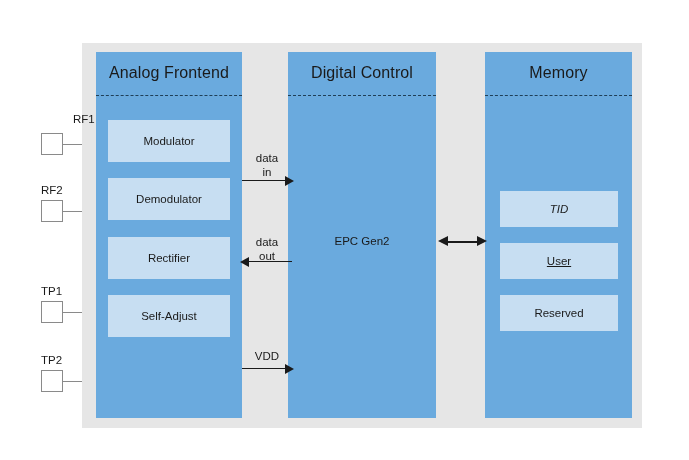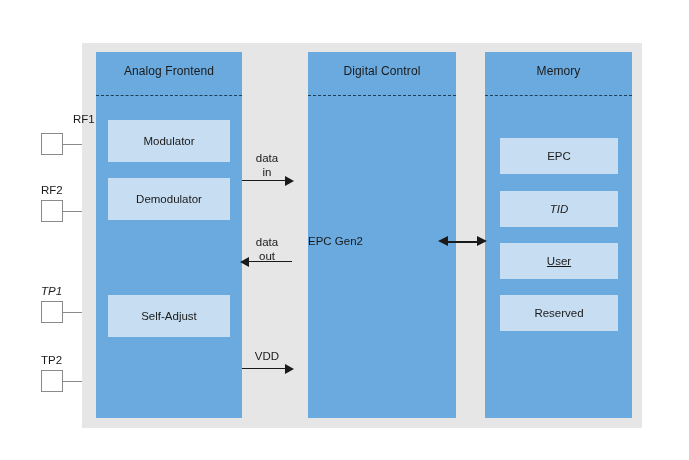--- a/index.html
+++ b/index.html
@@ -33,30 +33,30 @@
   }
 
   
   .block-column {
     position: absolute;
     background: #6aaade;
     top: 52px;
     height: 366px;
   }
   .col-afe    { left: 96px;  width: 146px; }
-  .col-dig    { left: 308px; width: 148px; }
+  .col-dig    { left: 288px; width: 148px; }
   .col-mem    { left: 485px; width: 147px; }
 
   .column-title {
     position: absolute;
     left: 0;
     right: 0;
     top: 12px;
     text-align: center;
-    font-size: 12px;
+    font-size: 16px;
     color: #1a1a1a;
     letter-spacing: 0.1px;
   }
 
   .dashed-divider {
     position: absolute;
     left: 0;
     right: 0;
     top: 43px;
     border-top: 1.5px dashed #1f3f57;
@@ -90,21 +90,21 @@
   .col-mem .sub-block { left: 15px; width: 118px; height: 36px; }
   .mem-0 { top: 86px; }
   .mem-1 { top: 139px; font-style: italic; }
   .mem-2 { top: 191px; text-decoration: underline; }
   .mem-3 { top: 243px; }
 
   .core-label {
     position: absolute;
     left: 0; right: 0;
     top: 183px;
-    text-align: left;
+    text-align: center;
     font-size: 11.5px;
     color: #1a1a1a;
   }
 
   
   .pin {
     position: absolute;
     width: 22px;
     height: 22px;
     background: #ffffff;
@@ -155,48 +155,48 @@
   <div class="chip-container"></div>
 
   <div class="pin-label" style="left:41px; top:113px;padding-left:32px;">RF1</div>
   <div class="pin" style="left:41px; top:133px;"></div>
   <div class="pin-wire" style="left:63px; top:144px; width:19px;"></div>
 
   <div class="pin-label" style="left:41px; top:184px;">RF2</div>
   <div class="pin" style="left:41px; top:200px;"></div>
   <div class="pin-wire" style="left:63px; top:211px; width:19px;"></div>
 
-  <div class="pin-label" style="left:41px; top:285px;font-style:italic;">TP1</div>
+  <div class="pin-label" style="left:41px; top:285px;">TP1</div>
   <div class="pin" style="left:41px; top:301px;"></div>
   <div class="pin-wire" style="left:63px; top:312px; width:19px;"></div>
 
   <div class="pin-label" style="left:41px; top:354px;">TP2</div>
   <div class="pin" style="left:41px; top:370px;"></div>
   <div class="pin-wire" style="left:63px; top:381px; width:19px;"></div>
 
   <div class="block-column col-afe">
     <div class="column-title">Analog Frontend</div>
     <div class="dashed-divider"></div>
 
     <div class="sub-block afe-0">Modulator</div>
     <div class="sub-block afe-1">Demodulator</div>
+    <div class="sub-block afe-2">Rectifier</div>
     <div class="sub-block afe-3">Self-Adjust</div>
   </div>
 
   <div class="block-column col-dig">
     <div class="column-title">Digital Control</div>
     <div class="dashed-divider"></div>
     <div class="core-label">EPC Gen2</div>
   </div>
 
   <div class="block-column col-mem">
     <div class="column-title">Memory</div>
     <div class="dashed-divider"></div>
 
-    <div class="sub-block mem-0">EPC</div>
     <div class="sub-block mem-1">TID</div>
     <div class="sub-block mem-2">User</div>
     <div class="sub-block mem-3">Reserved</div>
   </div>
 
   <div class="signal-label" style="left:244px; top:152px; width:46px;">data
 in</div>
   <div class="arrow-line" style="left:242px; top:180px; width:44px;"></div>
   <div class="arrow-head right" style="left:285px; top:175.5px;"></div>
 

